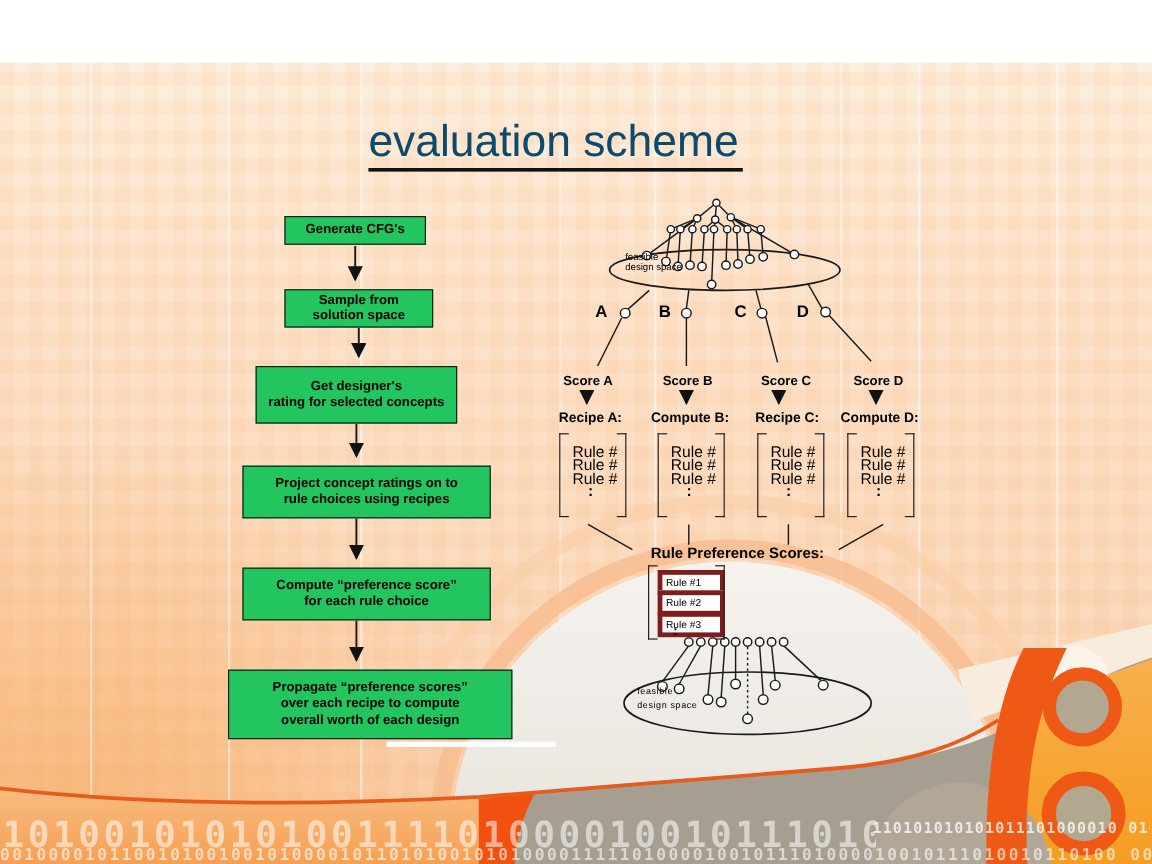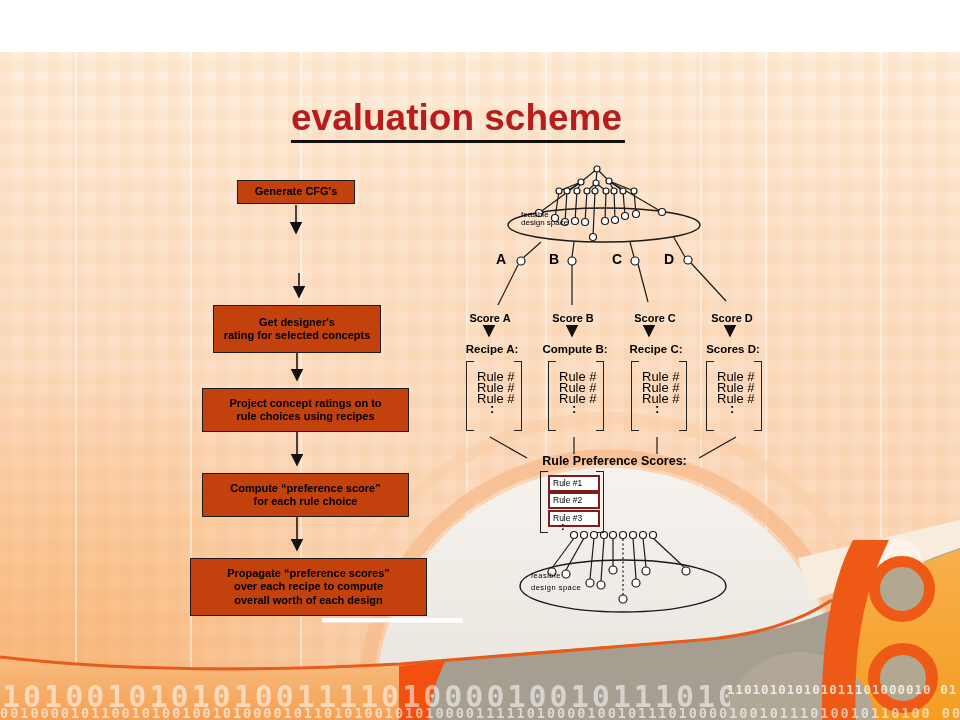--- a/index.html
+++ b/index.html
@@ -20,23 +20,23 @@
   .bin{position:absolute;font-family:"DejaVu Sans Mono",monospace;font-weight:bold;
        white-space:nowrap;overflow:hidden;z-index:2;}
   .bin-large{left:2px;top:679px;width:728px;font-size:30px;letter-spacing:3px;color:rgba(255,255,255,0.55);}
   .bin-right{left:727px;top:682px;width:231px;font-size:12.5px;letter-spacing:1px;color:rgba(255,255,255,0.75);}
   .bin-small{left:0;top:705px;width:960px;font-size:13.5px;letter-spacing:2px;color:rgba(255,255,255,0.6);}
   
   #fgsvg{position:absolute;left:0;top:0;z-index:3;}
   .lbl{position:absolute;color:#000;z-index:4;}
   .title{left:10px;top:0;font-size:43px;line-height:54px;white-space:nowrap;font-weight:400;z-index:6;}
   .title b{font-weight:700;}
-  .subtitle{left:291px;top:96px;font-size:37px;line-height:44px;color:#b91c1c;
-            border-bottom:3px solid #111;padding-right:3px;font-weight:bold;}
-  .fbox{position:absolute;background:#c2410c;border:1.5px solid #1c1c1c;display:flex;align-items:center;
+  .subtitle{left:307px;top:96px;font-size:37px;line-height:44px;color:#0c4a6e;
+            border-bottom:3px solid #111;padding-right:3px;}
+  .fbox{position:absolute;background:#22c55e;border:1.5px solid #1c1c1c;display:flex;align-items:center;
         justify-content:center;text-align:center;font-weight:bold;font-size:11px;line-height:13.5px;
         white-space:pre-line;color:#000;z-index:4;box-sizing:border-box;}
   .fb1{left:237px;top:180px;width:118px;height:24px;}
   .fb2{left:237px;top:241px;width:124px;height:32px;}
   .fb3{left:213px;top:305px;width:168px;height:48px;}
   .fb4{left:202px;top:388px;width:207px;height:44px;}
   .fb5{left:202px;top:473px;width:207px;height:44px;}
   .fb6{left:190px;top:558px;width:237px;height:58px;}
   .space-lbl{font-weight:normal;white-space:pre-line;}
   .space-top{left:521px;top:211px;font-size:8px;line-height:7.5px;}
@@ -52,21 +52,21 @@
   .brk::before,.rpsg::before{content:"";position:absolute;left:0;top:0;bottom:0;width:7px;
         border:1.7px solid #222;border-right:none;}
   .brk::after,.rpsg::after{content:"";position:absolute;right:0;top:0;bottom:0;width:7px;
         border:1.7px solid #222;border-left:none;}
   .brk .rules{position:absolute;left:11px;top:10px;font-size:13px;line-height:11px;white-space:pre-line;}
   .brk .vdots{position:absolute;left:24px;top:40px;font-size:13px;font-weight:bold;}
   .rps-title{left:527px;top:454px;width:175px;text-align:center;font-weight:bold;font-size:12.5px;}
   .rpsg{position:absolute;top:471px;height:62px;z-index:4;}
   .rpsL{left:540px;width:64px;}
   .rpsR{left:615px;width:76px;}
-  .rps-item{position:absolute;background:#fff;border:2px solid #7f1d1d;font-size:8.5px;line-height:12px;
+  .rps-item{position:absolute;background:#fff;border:4px solid #7f1d1d;font-size:8.5px;line-height:12px;
         height:13px;padding-left:3px;color:#000;}
   .rpsL .i1{left:8px;top:4px;width:45px;}
   .rpsL .i2{left:8px;top:21px;width:45px;}
   .rpsL .i3{left:8px;top:39px;width:45px;}
   .rpsR .i1{left:9px;top:4px;width:60px;}
   .rpsR .i2{left:9px;top:21px;width:60px;}
   .rpsR .i3{left:9px;top:39px;width:60px;}
   .rps-dots{position:absolute;left:21px;top:49px;font-size:11px;font-weight:bold;}
 </style>
 </head>
@@ -239,20 +239,22 @@
         <circle cx="646" cy="571" r="4"></circle>
         <circle cx="686" cy="571" r="4"></circle>
     </g>
     <rect x="322" y="618" width="141" height="4.5" fill="#ffffff"></rect>
   </svg>
 
   <div class="topbar"></div>
   <div class="lbl subtitle">evaluation scheme</div>
 
   <div class="fbox fb1">Generate CFG's</div>
+  <div class="fbox fb2">Sample from
+solution space</div>
   <div class="fbox fb3">Get designer's
 rating for selected concepts</div>
   <div class="fbox fb4">Project concept ratings on to
 rule choices using recipes</div>
   <div class="fbox fb5">Compute “preference score”
 for each rule choice</div>
   <div class="fbox fb6">Propagate “preference scores”
 over each recipe to compute
 overall worth of each design</div>
 
@@ -267,21 +269,21 @@
   <div class="lbl branch bD">D</div>
 
   <div class="lbl score sA">Score A</div>
   <div class="lbl score sB">Score B</div>
   <div class="lbl score sC">Score C</div>
   <div class="lbl score sD">Score D</div>
 
   <div class="lbl recipe rA">Recipe A:</div>
   <div class="lbl recipe rB">Compute B:</div>
   <div class="lbl recipe rC">Recipe C:</div>
-  <div class="lbl recipe rD">Scores D:</div>
+  <div class="lbl recipe rD">Compute D:</div>
 
   <div class="brk brkA">
     <div class="rules">Rule #
 Rule #
 Rule #</div>
     <div class="vdots">:</div>
   </div>
   <div class="brk brkB">
     <div class="rules">Rule #
 Rule #

